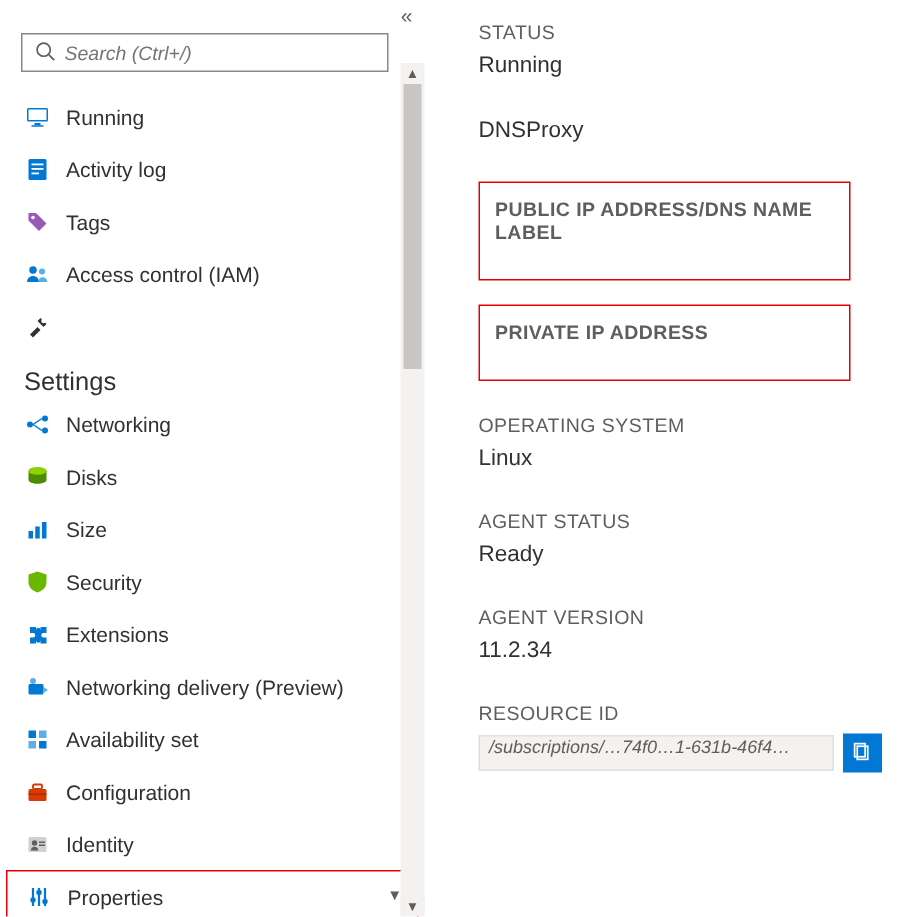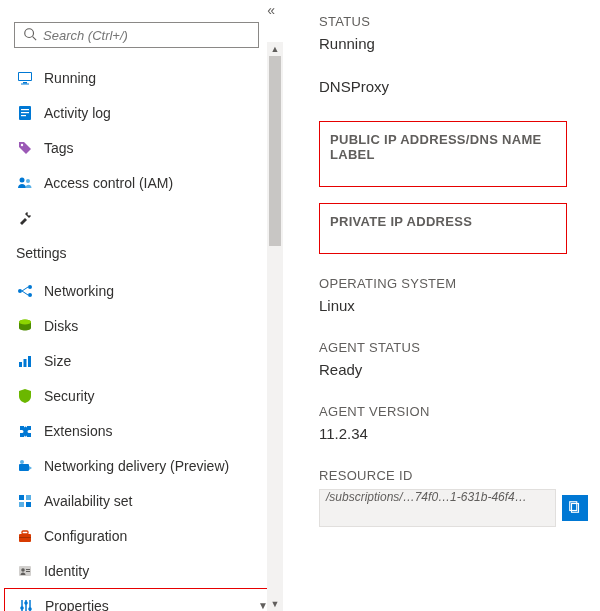--- a/index.html
+++ b/index.html
@@ -70,24 +70,24 @@
     align-items: center;
     justify-content: center;
     margin-right: 10px;
     flex-shrink: 0;
   }
   .nav-item .label {
     color: #323130;
     font-size: 14px;
   }
   .section-header {
-    font-size: 14px;
+    font-size: 17px;
     color: #323130;
     font-weight: 400;
-    margin: 10px 0 12px 2px;
+    margin: 10px 0 0 2px;
   }
   .nav-item.selected {
     border: 1px solid #e60000;
     margin-left: -10px;
     padding-left: 12px;
     margin-right: -6px;
   }
   .nav-item.selected .label { color: #323130; }
   .scroll-track {
     position: absolute;
@@ -142,21 +142,21 @@
   .field-box .field-label { margin-bottom: 0; }
   .resource-row {
     display:flex;
     align-items:center;
     gap:6px;
     margin-top:4px;
   }
   .resource-input {
     background:#f3f2f1;
     border:1px solid #e1dfdd;
-    height:38px;
+    height:24px;
     flex:1;
     font-size:12px;
     color:#605e5c;
     padding:0 6px;
     overflow:hidden;
     white-space:nowrap;
     font-style: italic;
   }
   .copy-btn {
     width:26px; height:26px;

